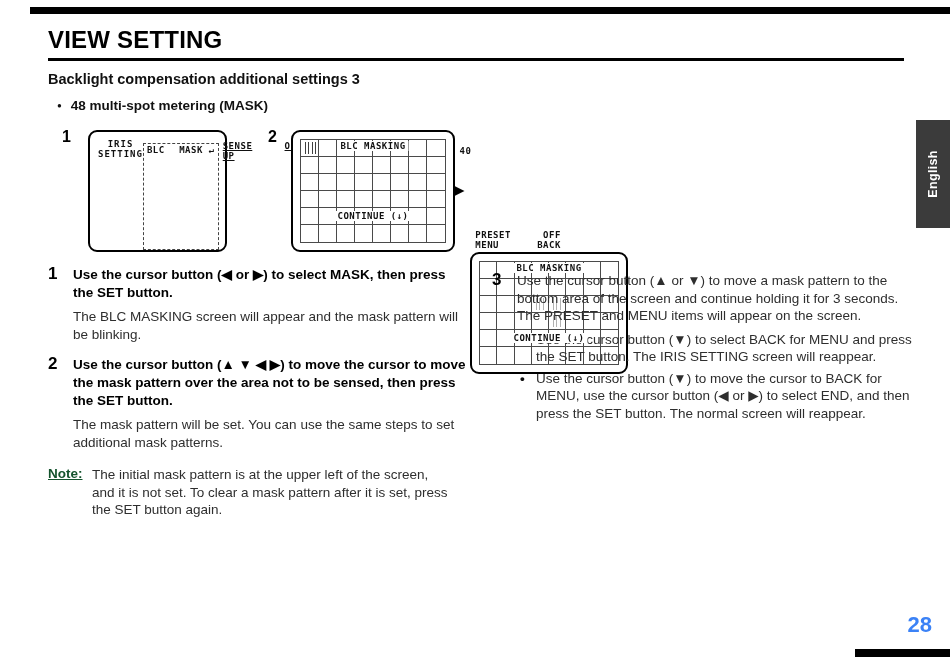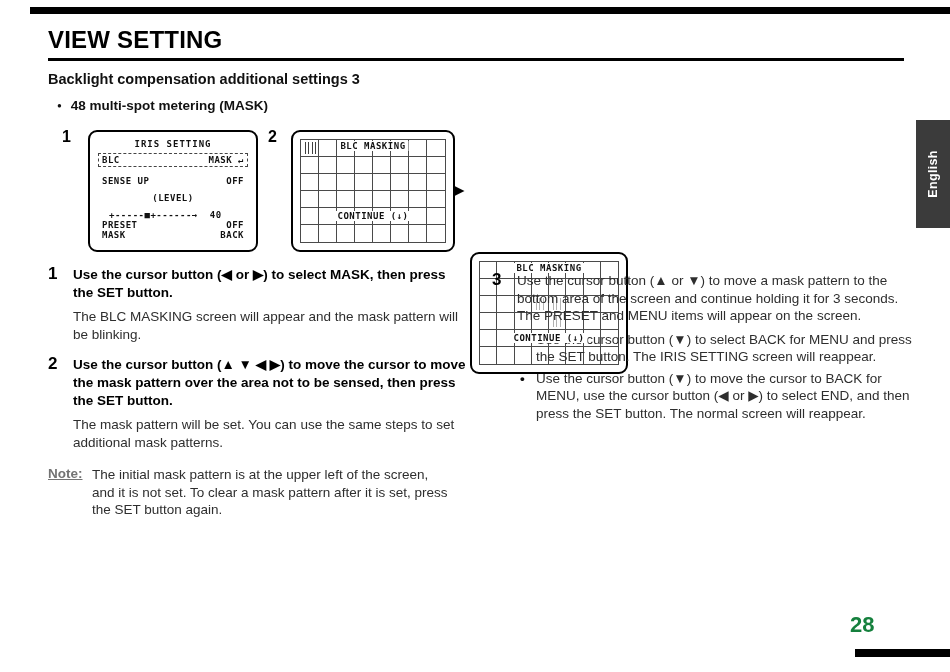--- a/index.html
+++ b/index.html
@@ -11,27 +11,27 @@
   .page-title{position:absolute;left:48px;top:26px;font-size:24px;font-weight:bold;letter-spacing:0.2px;color:#000;}
   .title-rule{position:absolute;left:48px;top:58px;width:856px;height:3px;background:#000;}
   .subtitle{position:absolute;left:48px;top:71px;font-size:14.5px;font-weight:bold;color:#111;}
   .bullet-heading{position:absolute;left:57px;top:98px;display:flex;align-items:center;font-size:13.5px;font-weight:bold;color:#111;}
   .bullet-heading .dot{font-size:8px;margin-right:9px;}
 
   
   .diagram-num{position:absolute;font-size:16px;font-weight:bold;color:#000;}
   .osd{position:absolute;background:#fff;border:2.5px solid #000;border-radius:9px;box-sizing:border-box;
        font-family:"DejaVu Sans Mono",monospace;font-weight:bold;font-size:9px;letter-spacing:0.5px;color:#111;}
-  .osd-menu{left:88px;top:130px;width:170px;height:122px;display:flex;flex-direction:column;padding:7px 8px 13px;}
+  .osd-menu{left:88px;top:130px;width:139px;height:122px;display:flex;flex-direction:row;padding:7px 8px 0;}
   .osd-title{text-align:center;letter-spacing:1px;}
   .kv{display:flex;}
   .kv .k{flex:1;}
   .kv .v{width:50px;text-align:right;}
   .blc-box{border:1px dashed #444;padding:1px 3px;margin-top:4px;}
-  .sense-row{margin-top:9px;padding:0 4px;}
+  .sense-row{margin-top:2px;padding:0 4px;text-decoration:underline;}
   .level{text-align:center;margin-top:7px;}
   .slider-row{margin-top:7px;padding-left:11px;display:flex;white-space:pre;}
   .slider-val{margin-left:12px;}
   .osd-bottom{margin-top:auto;}
   .osd-bottom .kv{padding:0 4px;}
 
   .mask-screen{position:relative;}
   .mask-screen-2{left:291px;top:130px;width:164px;height:122px;}
   .mask-screen-3{left:470px;top:130px;width:158px;height:122px;--stripe:#b2b2b2;}
   .mask-grid{position:absolute;left:7px;top:7px;right:7px;bottom:7px;display:grid;border:1px solid #4a4a4a;}
@@ -54,30 +54,30 @@
   
   .col{position:absolute;top:266px;font-size:13.5px;}
   .col-left{left:48px;width:418px;}
   .col-right{left:492px;width:420px;}
   .step{position:relative;padding-left:25px;}
   .step-num{position:absolute;left:0;top:-2px;font-size:17px;font-weight:bold;color:#000;}
   .step-bold{font-weight:bold;line-height:18px;color:#000000;}
   .step-body{line-height:17.5px;color:#2e2e2e;margin-top:6px;}
   .mt{margin-top:13px;}
   .note-row{display:flex;margin-top:15px;}
-  .note-label{font-weight:bold;width:44px;flex:none;color:#737373;text-decoration:underline;}
+  .note-label{font-weight:bold;width:44px;flex:none;color:#14532d;text-decoration:underline;}
   .note-body{line-height:17.5px;color:#2e2e2e;width:356px;}
   .bullets{margin-top:6px;}
   .bullet-row{display:flex;line-height:17.5px;color:#2e2e2e;}
   .bullet-row + .bullet-row{margin-top:4px;}
   .bullet-row .bdot{width:16px;flex:none;padding-left:3px;font-weight:bold;color:#111;}
   .bullet-row .btext{flex:1;}
 
-  .page-number{position:absolute;left:850px;top:612px;width:82px;
-               font-size:22px;font-weight:bold;color:#15803d;}
+  .page-number{position:absolute;left:850px;top:612px;width:82px;text-align:right;
+               font-size:22px;font-weight:bold;color:#3b82f6;}
 </style>
 </head>
 <body>
 
 <div class="page">
 
   <div class="bar top-bar"></div>
 
   <div class="page-title">VIEW SETTING</div>
   <div class="title-rule"></div>
@@ -108,21 +108,21 @@
     <div class="slider-row">
       <span>+-----■+------→</span>
       <span class="slider-val">40</span>
     </div>
     <div class="osd-bottom">
       <div class="kv">
         <span class="k">PRESET</span>
         <span class="v">OFF</span>
       </div>
       <div class="kv">
-        <span class="k">MASK</span>
+        <span class="k">MENU</span>
         <span class="v">BACK</span>
       </div>
     </div>
   </div>
 
   <div class="osd mask-screen mask-screen-2">
     <div class="mask-grid" style="grid-template-columns: repeat(8, 1fr); grid-template-rows: repeat(6, 1fr);">
         <div class="cell masked"></div>
         <div class="cell"></div>
         <div class="cell"></div>

